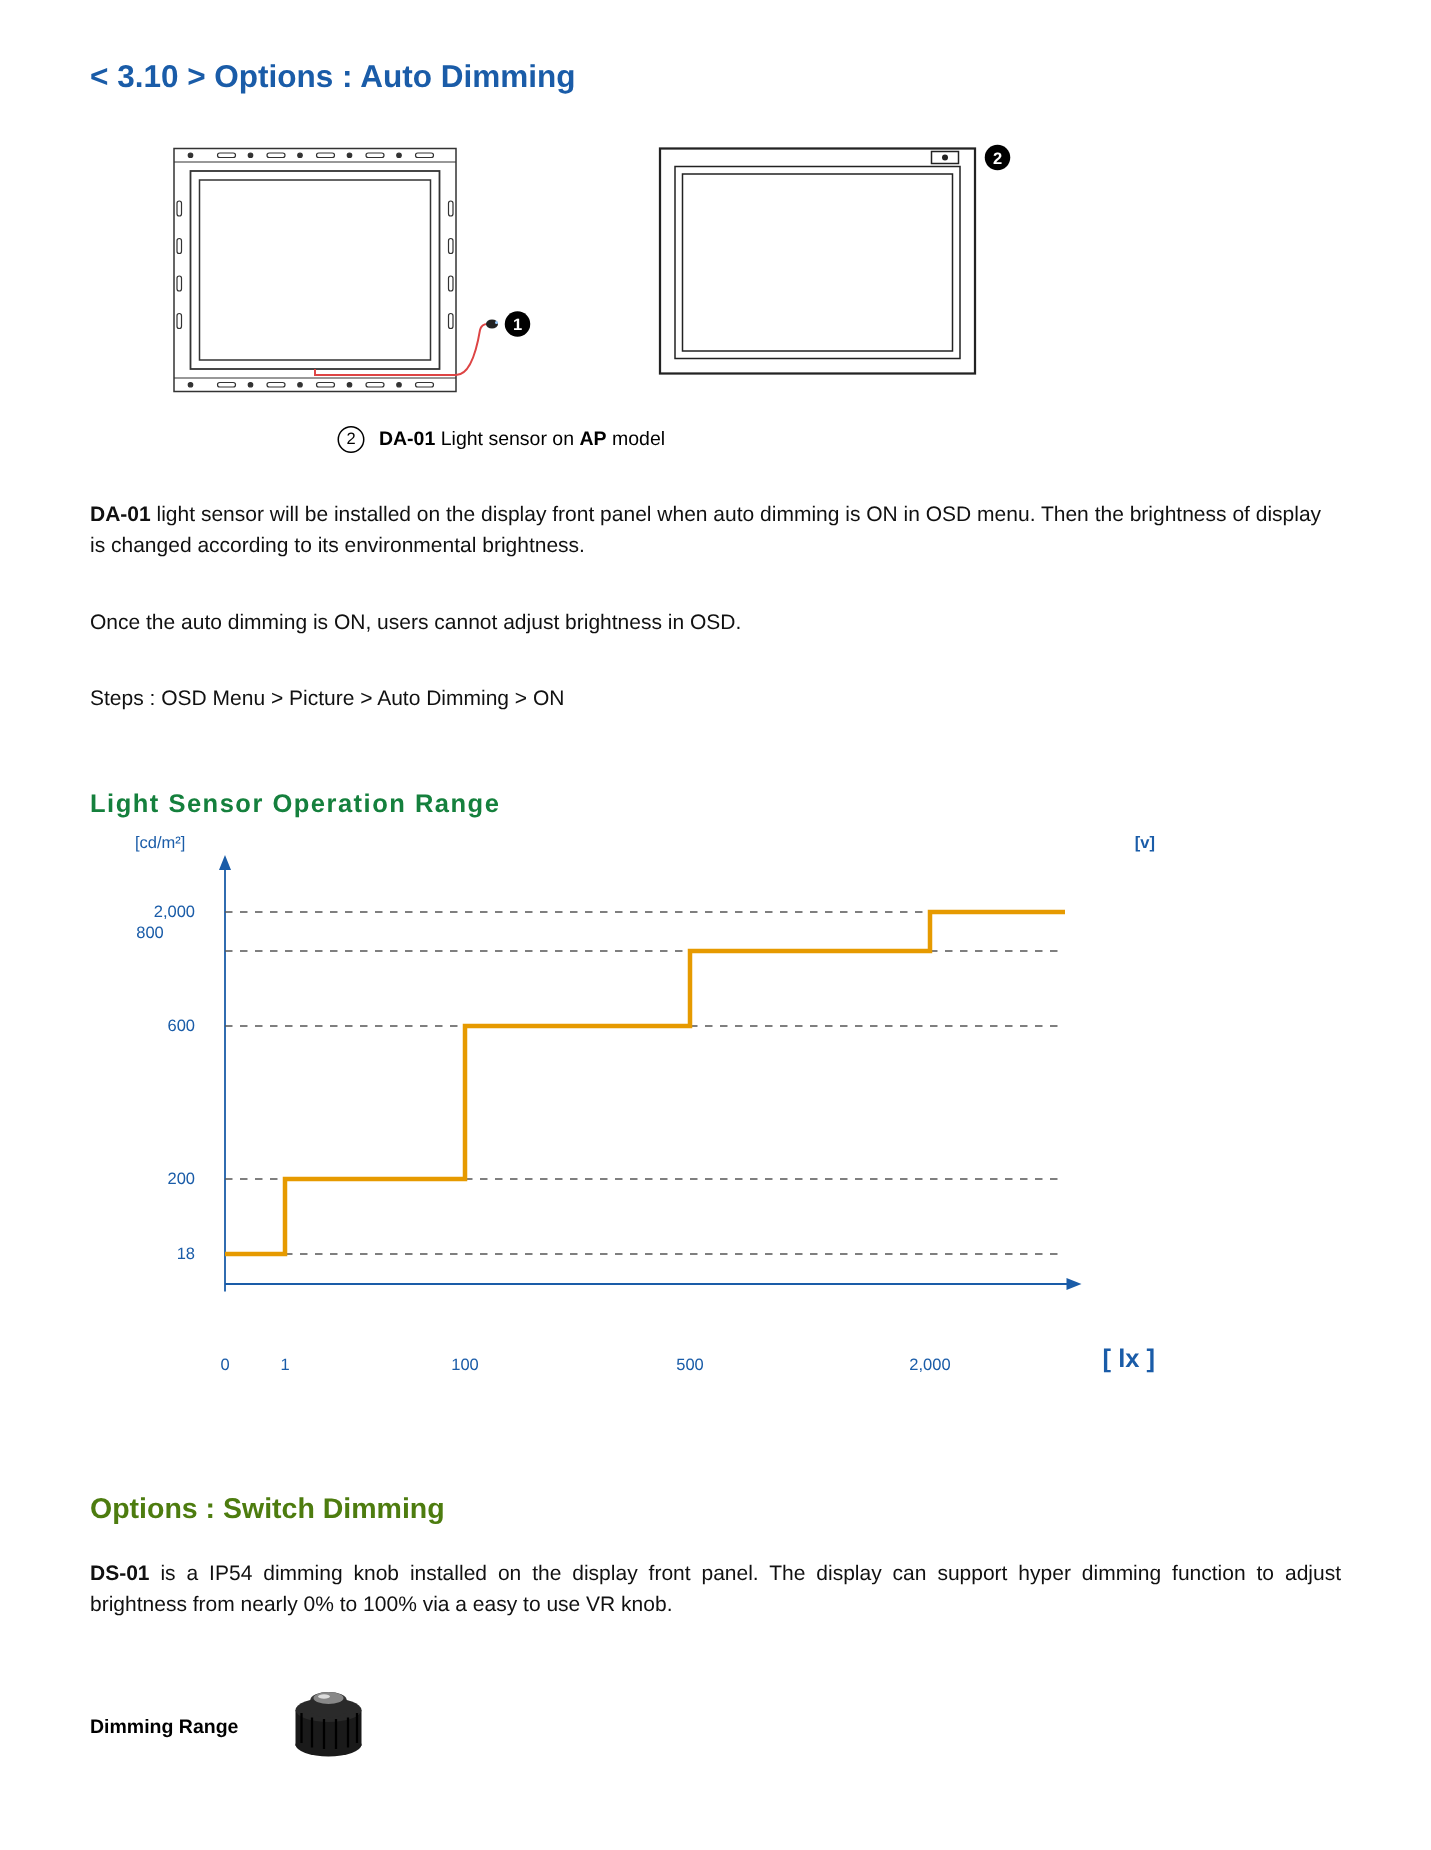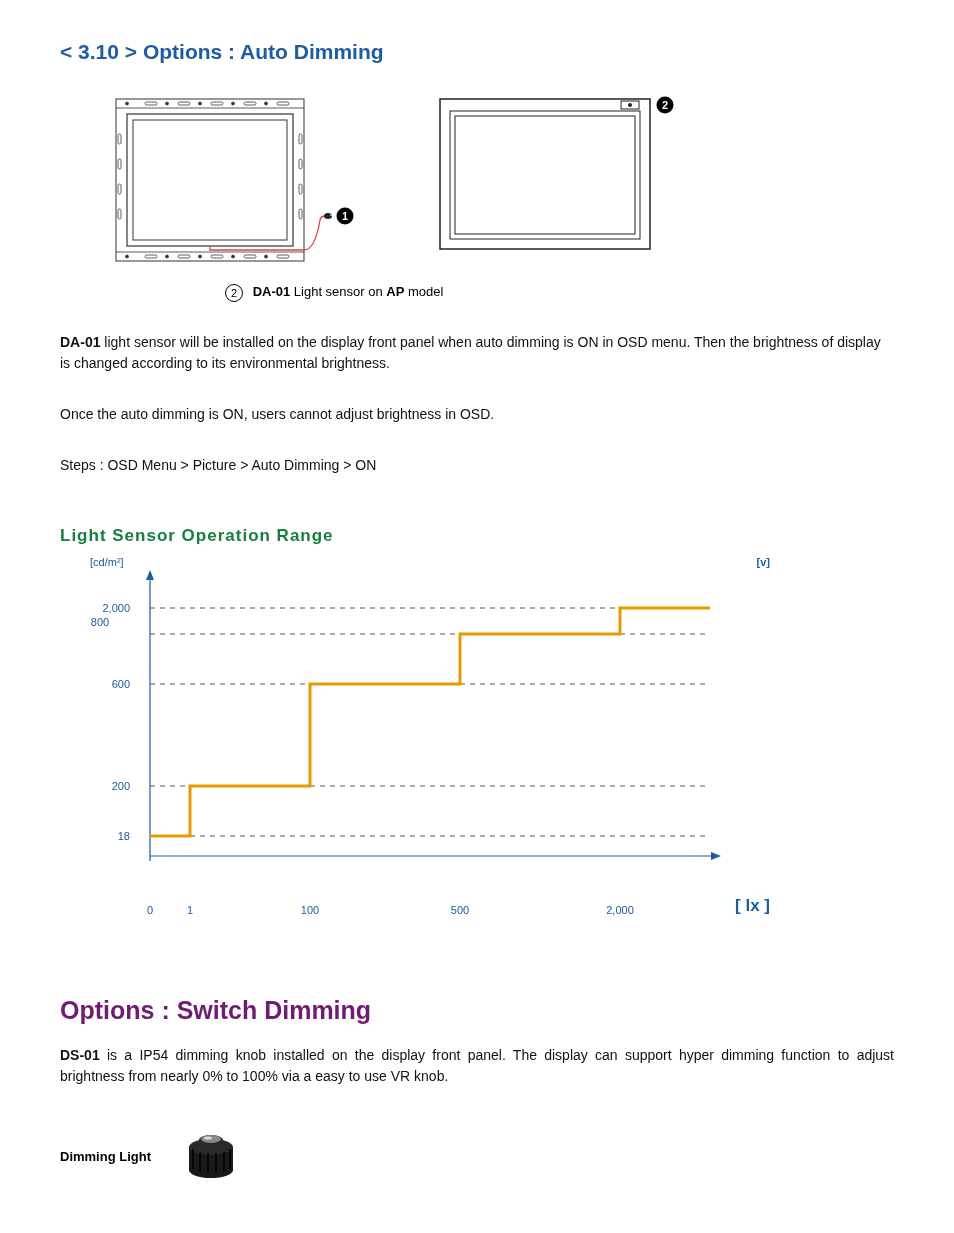--- a/index.html
+++ b/index.html
@@ -46,21 +46,21 @@
   .para { font-size: 14px; line-height: 1.5; margin: 20px 0 0 0; color: #111; }
   .mt30 { margin-top: 30px; }
   .chart-section { margin-top: 50px; }
   .chart-title { color: #15803d; font-weight: bold; font-size: 17px; letter-spacing: 1px; }
   .chart-wrap { position: relative; width: 700px; height: 360px; margin-top: 10px; margin-left: 10px; }
   .axis-label-y { position: absolute; left: 20px; top: 0; font-size: 11px; font-weight: normal; color: #1a5ca8; }
   .axis-label-y2 { position: absolute; right: 0; top: 0; font-size: 11px; font-weight: bold; color: #1a5ca8; }
   .axis-label-x { position: absolute; right: 0; bottom: 0; font-size: 17px; font-weight: bold; color: #1a5ca8; }
   .ytick { position: absolute; left: 0; width: 60px; text-align: right; font-size: 11px; color: #1a5ca8; }
   .xtick { position: absolute; bottom: 0; font-size: 11px; color: #1a5ca8; width: 50px; text-align: center; }
-  .section-title2 { color: #701a75; font-size: 25px; font-weight: bold; margin-top: 80px; }
+  .section-title2 { color: #4d7c0f; font-size: 19px; font-weight: bold; margin-top: 80px; }
   .knob-row { display: flex; align-items: center; margin-top: 40px; gap: 30px; }
   .knob-label { font-size: 13px; font-weight: bold; }
   .bold { font-weight: bold; }
 </style>
 </head>
 <body>
 
 <div class="page-title">&lt; 3.10 &gt; Options : Auto Dimming</div>
 
 <div class="diagrams-row">
@@ -187,21 +187,21 @@
   </div>
 </div>
 
 <div class="section-title2">Options : Switch Dimming</div>
 
 <div class="para" style="text-align:justify;">
   <span class="bold">DS-01</span><span>  is a IP54 dimming knob installed on the display front panel. The display can support hyper dimming function to adjust brightness from nearly 0% to 100% via a easy to use VR knob.</span>
 </div>
 
 <div class="knob-row">
-  <div class="knob-label">Dimming Light</div>
+  <div class="knob-label">Dimming Range</div>
   <div>
     <svg width="60" height="55" viewBox="0 0 60 55">
 
       <ellipse cx="30" cy="43" rx="22" ry="8" fill="#1a1a1a"></ellipse>
       <rect x="8" y="20" width="44" height="24" fill="#1a1a1a"></rect>
       <ellipse cx="30" cy="20" rx="22" ry="8" fill="#2a2a2a"></ellipse>
 
       <g stroke="#000" stroke-width="1.5">
         <line x1="12" y1="22" x2="12" y2="42"></line>
         <line x1="19" y1="25" x2="19" y2="45"></line>

